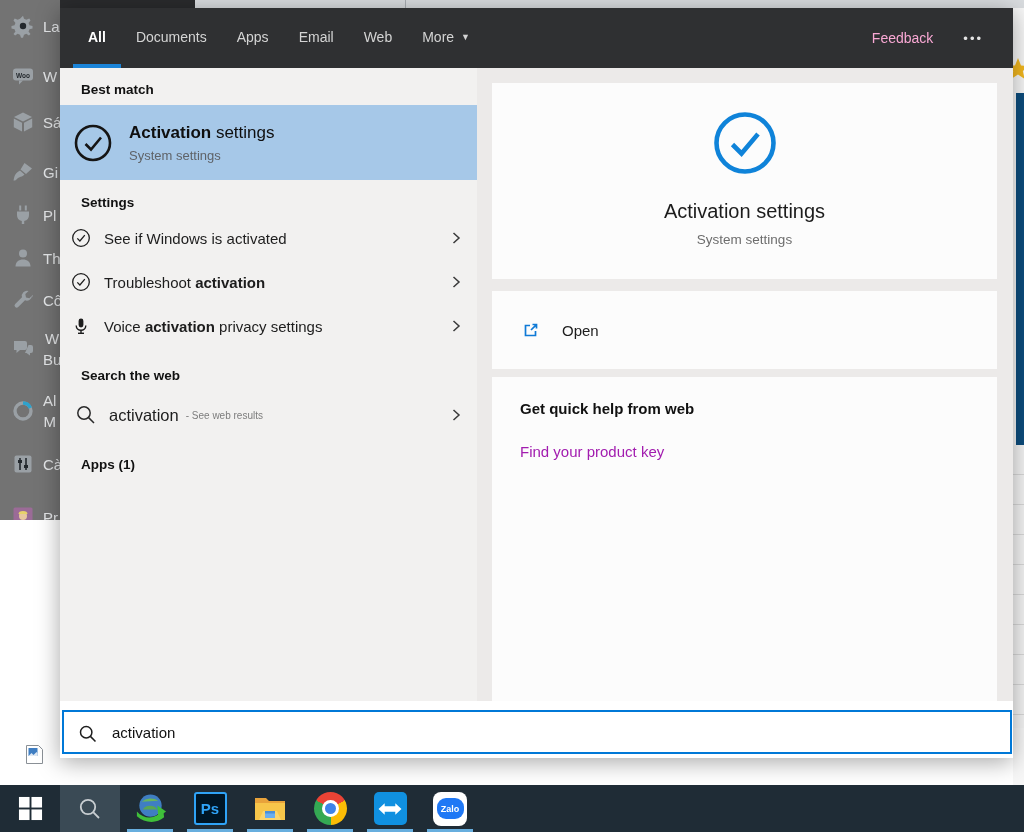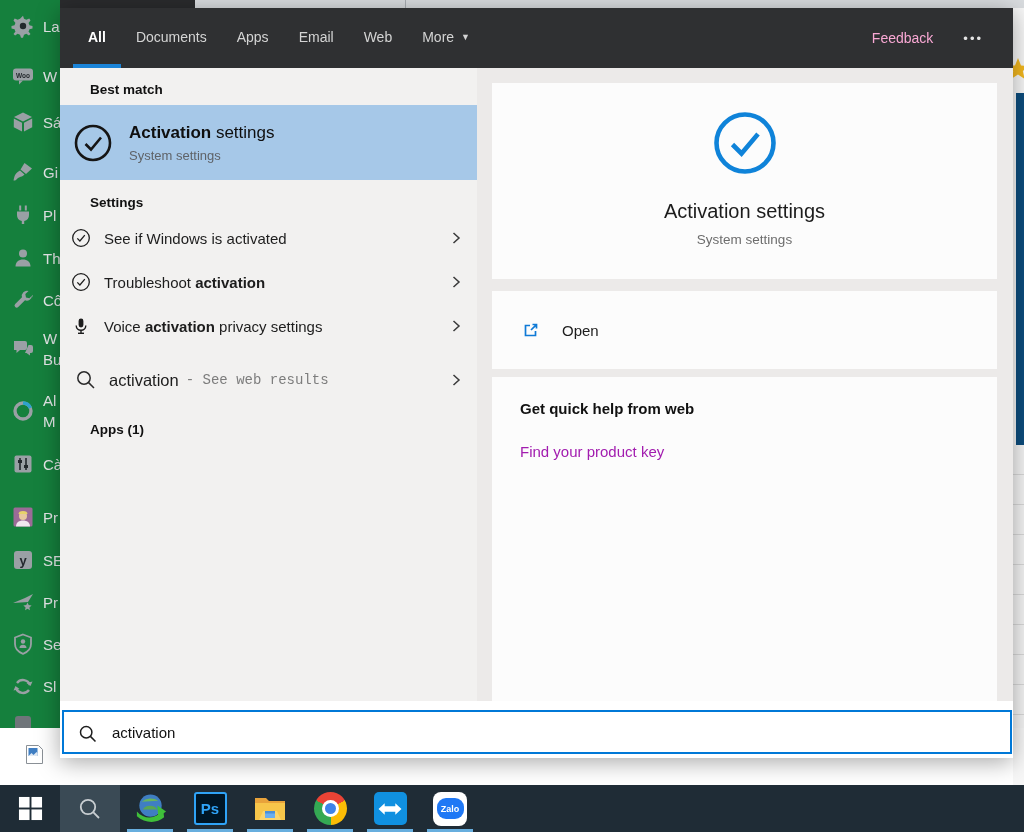--- a/index.html
+++ b/index.html
@@ -8,21 +8,21 @@
     width:1024px; height:832px; position:relative; overflow:hidden;
     background:#ffffff; font-family:"Liberation Sans", sans-serif;
   }
   svg { display:block; }
 
   
   .bg-topstrip { position:absolute; left:60px; top:0; width:964px; height:8px; background:#d9dcdf; z-index:1; }
   .bg-topstrip .dark-seg { position:absolute; left:0; top:0; width:135px; height:8px; background:#2a2b2d; }
   .bg-topstrip .tab-line { position:absolute; left:345px; top:0; width:1px; height:8px; background:#a9adb2; }
 
-  .wp-sidebar { position:absolute; left:0; top:0; width:60px; height:728px; background:#15803d; overflow:hidden; z-index:1; }
+  .wp-sidebar { position:absolute; left:0; top:0; width:60px; height:520px; background:#737373; overflow:hidden; z-index:1;text-align:center; }
   .wp-item { position:absolute; left:0; width:180px; display:flex; align-items:center; color:#e5e7e9; font-size:15px; }
   .wp-item .wi { margin-left:11px; width:24px; height:24px; flex:0 0 24px; display:flex; align-items:center; justify-content:center; }
   .wp-label { margin-left:8px; white-space:pre-line; line-height:1.4; }
 
   .bg-bottom-left { position:absolute; left:0; top:728px; width:60px; height:57px; background:#ffffff; z-index:1; }
   .bg-bottom-left .bimg { position:absolute; left:26px; top:17px; }
 
   .bg-right { position:absolute; left:1013px; top:8px; width:11px; height:777px; background:#f7f7f7; overflow:hidden; z-index:1; }
   .bg-right .star-wrap { position:absolute; left:0; top:47px; width:11px; height:38px; overflow:hidden; }
   .bg-right .blue-strip { position:absolute; left:3px; top:85px; width:8px; height:352px; background:#0d4d7d; }
@@ -38,38 +38,38 @@
     border-bottom:4px solid transparent; cursor:default; }
   .tab.active { color:#ffffff; font-weight:bold; border-bottom-color:#1b84d8; }
   .tab-caret { font-size:9px; margin-left:7px; color:#d4d4d4; }
   .hdr-feedback { margin-left:auto; display:flex; align-items:center; color:#f9a8d4; font-size:14px; }
   .hdr-overflow { margin-left:30px; display:flex; align-items:center; color:#e4e4e4; font-size:13px; letter-spacing:2px; }
 
   .panel-body { flex:1; display:flex; min-height:0; }
 
   
   .results-col { width:417px; flex:0 0 417px; background:#f2f1f0; overflow:hidden; }
-  .sec-header { font-size:13.5px; font-weight:bold; color:#111; padding-left:30px; }
+  .sec-header { font-size:13.5px; font-weight:bold; color:#111; padding-left:21px; }
   .hdr-best { margin-top:14px; }
   .best-match { margin-top:8px; height:75px; background:#a6c8e8; display:flex; align-items:center; padding-left:13px; }
   .bm-text { margin-left:16px; }
   .bm-title { font-size:17px; color:#0f0f0f; }
   .bm-title b { font-weight:bold; }
   .bm-sub { font-size:13px; color:#5f6368; margin-top:5px; }
   .hdr-settings { margin-top:15px; }
   .rows { margin-top:6px; }
   .result-row { height:44px; display:flex; align-items:center; padding:0 14px 0 11px; }
   .row-icon { width:20px; height:20px; flex:0 0 20px; }
   .row-text { margin-left:13px; font-size:15px; color:#1d1d1d; flex:1; white-space:nowrap; overflow:hidden; }
   .row-text b { font-weight:bold; }
   .chevron { width:14px; height:14px; flex:0 0 14px; }
   .hdr-web { margin-top:20px; }
   .web-row { margin-top:8px; height:48px; display:flex; align-items:center; padding:0 14px 0 15px; }
   .web-query { margin-left:12px; font-size:16.5px; color:#1d1d1d; }
-  .web-suffix { margin-left:7px; font-size:14px; color:#7d7d7d; flex:1; white-space:nowrap; overflow:hidden;font-family:Liberation Mono, monospace; }
+  .web-suffix { margin-left:7px; font-size:10px; color:#7d7d7d; flex:1; white-space:nowrap; overflow:hidden; }
   .hdr-apps { margin-top:18px; }
 
   
   .preview-col { flex:1; background:#eceae9; padding:15px 16px 0 15px; display:flex; flex-direction:column; min-height:0; }
   .pv-card { background:#fcfcfc; }
   .pv-card1 { height:196px; display:flex; flex-direction:column; align-items:center; }
   .pv-bigicon { margin-top:27px; }
   .pv-title { margin-top:24px; font-size:20px; color:#1c1c1c; }
   .pv-sub { margin-top:9px; font-size:13.5px; color:#6d6d6d; }
   .pv-card2 { margin-top:12px; height:78px; display:flex; align-items:center; padding-left:29px; }
@@ -372,20 +372,21 @@
             </span>
           <span class="row-text"><span>Voice </span><b>activation</b><span> privacy settings</span></span>
           <span class="chevron">
               <svg viewBox="0 0 14 14" width="14" height="14">
                 <path d="M4.5 2L10 7l-5.5 5" fill="none" stroke="#3a3a3a" stroke-width="1.5"></path>
               </svg>
             </span>
         </div>
       </div>
 
+      <div class="sec-header hdr-web">Search the web</div>
 
       <div class="web-row">
         <span>
             <svg viewBox="0 0 22 22" width="22" height="22">
               <circle cx="9" cy="9" r="6.2" fill="none" stroke="#2a2a2a" stroke-width="1.5"></circle>
               <line x1="13.6" y1="13.6" x2="19" y2="19" stroke="#2a2a2a" stroke-width="1.5"></line>
             </svg>
           </span>
         <span class="web-query">activation</span>
         <span class="web-suffix">- See web results</span>

